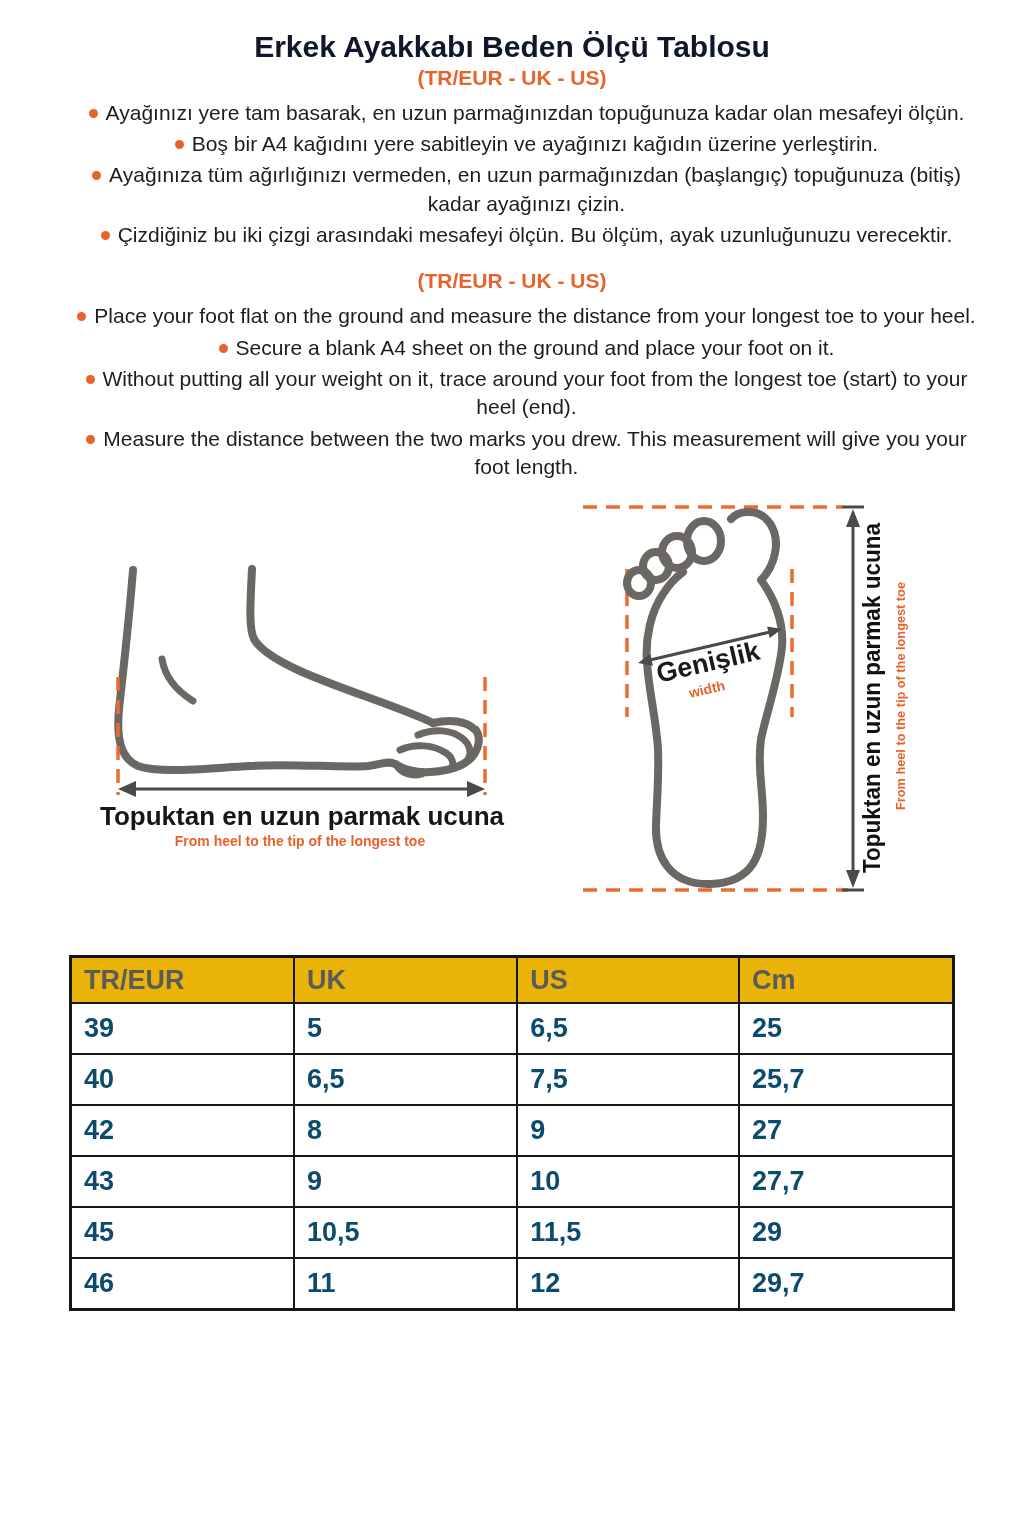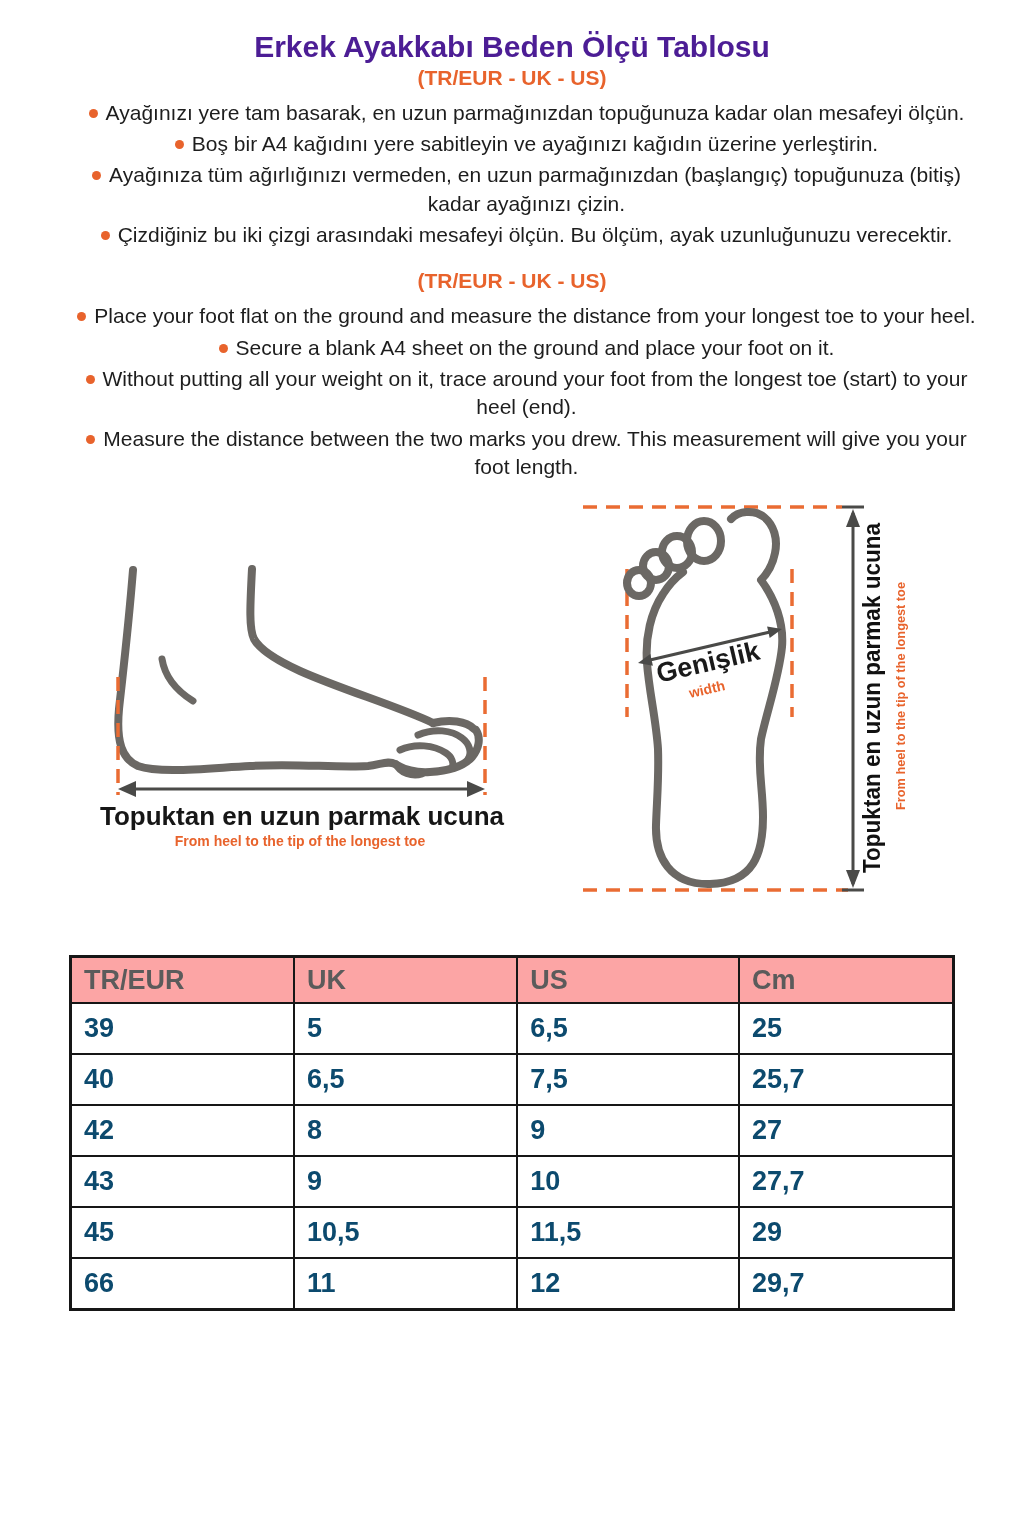--- a/index.html
+++ b/index.html
@@ -1,21 +1,21 @@
 <!DOCTYPE html>
 <html><head>
 <meta charset="utf-8">
 <style>
   html,body{margin:0;padding:0;background:#ffffff;}
   .page{
     width:1024px;height:1536px;box-sizing:border-box;
     margin:0 auto;background:#ffffff;padding-top:30px;
     font-family:"Liberation Sans", sans-serif;overflow:hidden;
   }
-  .sec-title{font-size:30px;font-weight:700;color:#4c1d95;text-align:center;margin:0;line-height:1.12;}
+  .sec-title{font-size:30px;font-weight:700;color:#0f172a;text-align:center;margin:0;line-height:1.12;}
   .sec-sub{font-size:21px;font-weight:700;color:#e8632c;text-align:center;margin:2px 0 9px;}
   .bullets{margin:0 auto;padding-left:29px;}
   .bullet{font-size:21px;color:#1d1d1d;text-align:center;margin:3px auto;max-width:900px;line-height:1.35;}
   .dot{display:inline-block;width:9px;height:9px;border-radius:50%;background:#e8632c;margin-right:8px;vertical-align:2px;}
   .en-block{margin-top:20px;}
 
   .figures{position:relative;height:452px;margin-top:6px;}
   .fig-length{position:absolute;left:100px;top:50px;width:400px;}
   .fig-length svg{display:block;width:400px;height:262px;}
   .cap-tr{font-size:26px;font-weight:700;color:#161616;text-align:center;margin-top:2px;white-space:nowrap;}
@@ -25,21 +25,21 @@
 
   .outline{fill:none;stroke:#6b6864;stroke-width:8;stroke-linecap:round;stroke-linejoin:round;}
   .outline-thin{fill:none;stroke:#6b6864;stroke-width:7;stroke-linecap:round;stroke-linejoin:round;}
   .dash{fill:none;stroke:#ea6c33;stroke-width:3.5;stroke-dasharray:14 9;}
   .meas{stroke:#4a4a48;stroke-width:3;fill:none;}
   .meas-head{fill:#4a4a48;stroke:none;}
   .svg-label{font-family:"Liberation Sans", sans-serif;font-weight:700;}
 
   table.sizes{width:886px;margin:16px auto 0;border-collapse:collapse;border:3px solid #161616;font-size:27px;table-layout:fixed;}
   table.sizes th,table.sizes td{border:2px solid #161616;text-align:left;padding:4px 8px 4px 12px;overflow:hidden;}
-  table.sizes th{background:#fca5a5;color:#5b5b5b;font-weight:700;height:36px;}
+  table.sizes th{background:#eab308;color:#5b5b5b;font-weight:700;height:36px;}
   table.sizes td{color:#0c4a6e;font-weight:700;height:41px;}
 </style>
 </head>
 <body>
 
 <div class="page">
 
   <section>
     <h1 class="sec-title">Erkek Ayakkabı Beden Ölçü Tablosu</h1>
     <div class="sec-sub">(TR/EUR - UK - US)</div>
@@ -161,21 +161,21 @@
           <td>10</td>
           <td>27,7</td>
         </tr>
         <tr>
           <td>45</td>
           <td>10,5</td>
           <td>11,5</td>
           <td>29</td>
         </tr>
         <tr>
-          <td>66</td>
+          <td>46</td>
           <td>11</td>
           <td>12</td>
           <td>29,7</td>
         </tr>
       </tbody>
   </table>
 
 </div>
 
 </body></html>

